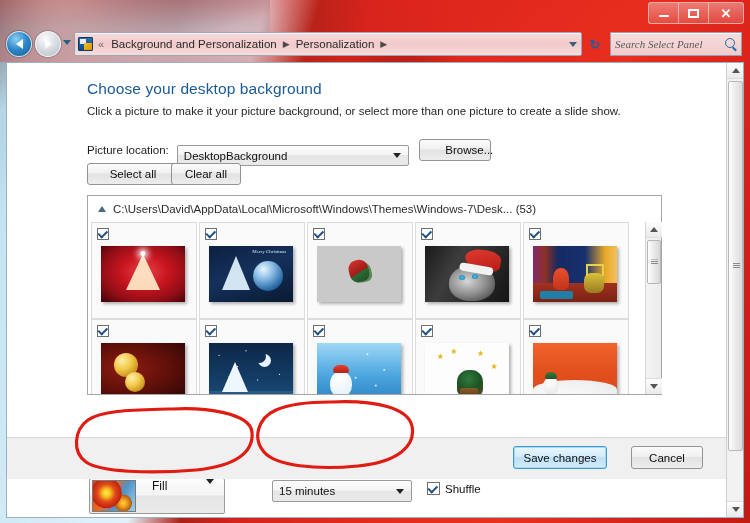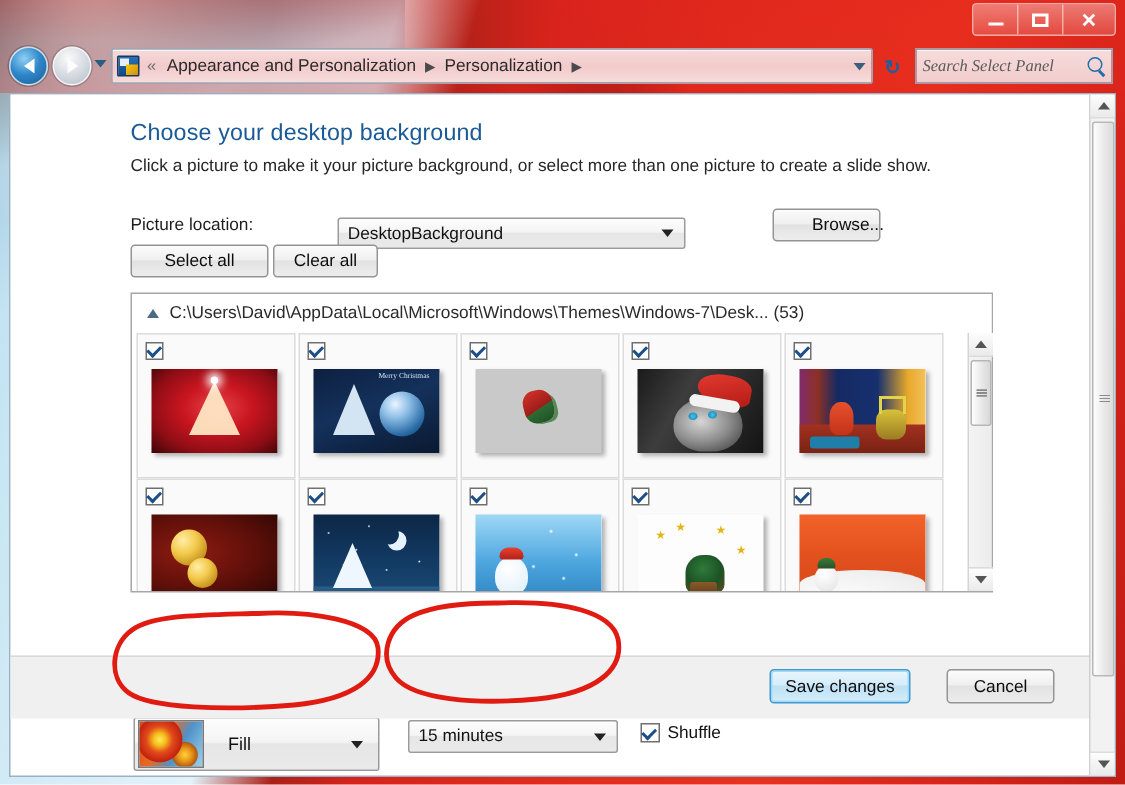--- a/index.html
+++ b/index.html
@@ -181,21 +181,21 @@
   h1#heading {
     position: absolute; left: 80px; top: 17px;
     margin: 0; font-size: 15.5px; font-weight: normal;
     color: #1a5a96; letter-spacing: .1px;
   }
   #subheading {
     position: absolute; left: 80px; top: 42px;
     font-size: 11.5px; color: #262626;
   }
 
-  #loc-row { position: absolute; left: 80px; top: 70px; display: flex; align-items: center; gap: 48px; }
+  #loc-row { position: absolute; left: 80px; top: 70px; display: flex; align-items: center; }
   .lbl { font-size: 11.5px; color: #1d1d1d; }
   .combo {
     background: linear-gradient(180deg,#fdfdfd 0%, #f4f4f4 46%, #e6e6e6 50%, #eaeaea 100%);
     border: 1px solid #9a9a9a; border-radius: 2px;
     display: flex; align-items: center;
     font-size: 11.5px; color: #111;
     cursor: pointer;
   }
   #loc-combo { margin-left: 8px; width: 232px; height: 21px; padding: 0 2px 0 6px; margin-top: 12px; }
   .combo .caret {
@@ -206,21 +206,21 @@
   }
   .btn {
     background: linear-gradient(180deg,#fbfbfb 0%, #f0f0f0 45%, #e2e2e2 50%, #ededed 100%);
     border: 1px solid #949494; border-radius: 3px;
     font-size: 11.5px; color: #0d0d0d;
     display: flex; align-items: center; justify-content: center;
     cursor: pointer;
   }
   #btn-browse { margin-left: 10px; width: 72px; height: 22px; padding-left: 29px; }
   #btn-selectall { position: absolute; left: 80px; top: 100px; width: 92px; height: 22px; text-align: center; }
-  #btn-clearall  { position: absolute; left: 175px; top: 100px; width: 70px; height: 22px; }
+  #btn-clearall  { position: absolute; left: 164px; top: 100px; width: 70px; height: 22px; }
 
   
   #piclist {
     position: absolute; left: 80px; top: 132px; width: 575px; height: 200px;
     background: #fff; border: 1px solid #a6a6a6;
   }
   #group-header {
     position: absolute; left: 0; top: 0; width: 100%; height: 26px;
     display: flex; align-items: center; padding-left: 10px;
     background: #ffffff;
@@ -456,22 +456,22 @@
   }
   #list-thumb:after {
     content:""; position:absolute; left:3px; top:50%; transform:translateY(-50%);
     width:7px; height:5px;
     background: repeating-linear-gradient(180deg,#8a8a8a 0 1px, transparent 1px 2px);
   }
 
   
   #lbl-picpos { position: absolute; left: 82px; top: 398px; font-size: 11.5px; color: #1d1d1d; }
   #picpos-combo {
-    position: absolute; left: 82px; top: 415px; width: 164px; height: 36px;
-    padding: 0; align-items: center;
+    position: absolute; left: 82px; top: 415px; width: 136px; height: 36px;
+    padding: 0; align-items: flex-start;
   }
   #picpos-thumb {
     width: 44px; height: 32px; margin: 1px 0 1px 2px; flex: 0 0 auto;
     border: 1px solid #7a7a7a;
     background:
       radial-gradient(circle at 32% 40%, #ffe95e 0%, #f5c01a 12%, #e24a1c 26%, #c1220f 44%, transparent 46%),
       radial-gradient(circle at 72% 74%, #ffd23a 0%, #e8951a 12%, #b35a12 22%, transparent 24%),
       linear-gradient(120deg, #d9431d 0%, #e86a22 38%, #4f93c9 62%, #9fd0ea 100%);
   }
   #picpos-label { margin-left: 16px; font-size: 12px; }
@@ -563,21 +563,21 @@
       <span class="arrow-l"></span>
     </div>
     <div class="navbtn" id="btn-fwd">
       <span class="arrow-r"></span>
     </div>
     <div id="btn-recent"></div>
 
     <div id="addressbar">
       <div id="cp-icon"></div>
       <span class="chev2">«</span>
-      <span class="crumb">Appearance and Personalization</span>
+      <span class="crumb">Background and Personalization</span>
       <span class="crumb-sep">▶</span>
       <span class="crumb">Personalization</span>
       <span class="crumb-sep">▶</span>
       <span id="addr-drop"></span>
     </div>
 
     <div id="btn-refresh">
       <span>↻</span>
     </div>
 

